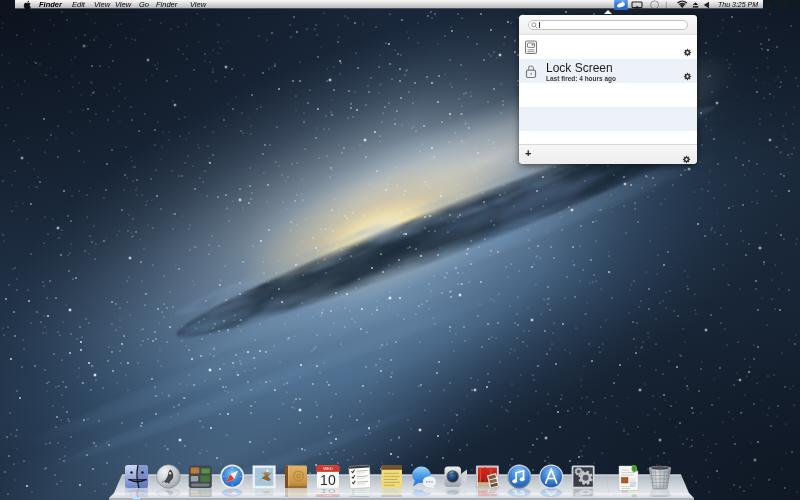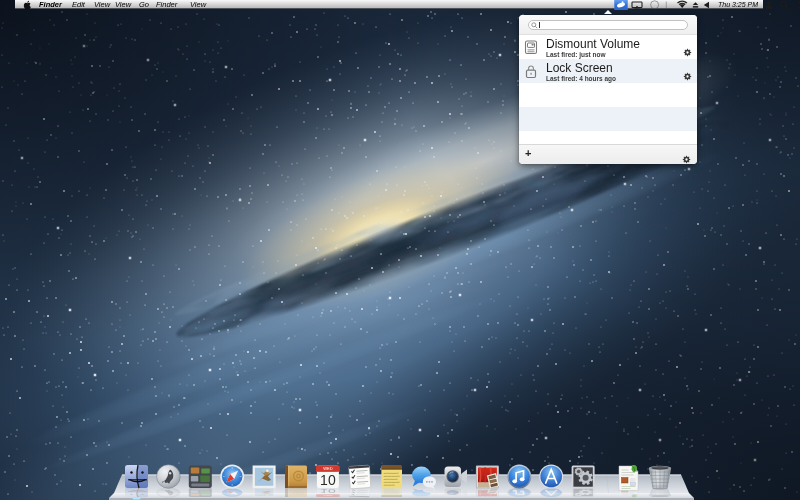--- a/index.html
+++ b/index.html
@@ -2693,24 +2693,20 @@
         </div>
  </div>
  <div class="row r1">
    <svg class="ricon" width="14" height="15" viewBox="0 0 14 15">
      <rect x="1.5" y="1" width="11" height="12.5" rx="1.6" fill="none" stroke="#7a7a7a" stroke-width="1.1"></rect>
      <rect x="3.5" y="3" width="7" height="4.4" rx="0.6" fill="none" stroke="#7a7a7a" stroke-width="1"></rect>
      <rect x="7.6" y="3.9" width="2" height="1.6" fill="#7a7a7a"></rect>
      <rect x="3.5" y="9.3" width="7" height="1.1" fill="#9a9a9a"></rect>
      <rect x="3.5" y="11.2" width="7" height="1.1" fill="#9a9a9a"></rect>
    </svg>
-   <div class="rtext">
-          <div class="rtitle">Dismount Volume</div>
-          <div class="rsub">Last fired: just now</div>
-        </div>
    <div class="rgear"><svg width="9" height="9" viewBox="0 0 9 9">
             <g stroke="#3a3a3a" stroke-width="1.2">
               <path d="M4.5 0.8 V8.2"></path>
               <path d="M0.8 4.5 H8.2"></path>
               <path d="M1.9 1.9 L7.1 7.1"></path>
               <path d="M1.9 7.1 L7.1 1.9"></path>
             </g>
             <circle cx="4.5" cy="4.5" r="2.7" fill="#3a3a3a"></circle>
             <circle cx="4.5" cy="4.5" r="1.15" fill="#ffffff"></circle>
           </svg></div>

